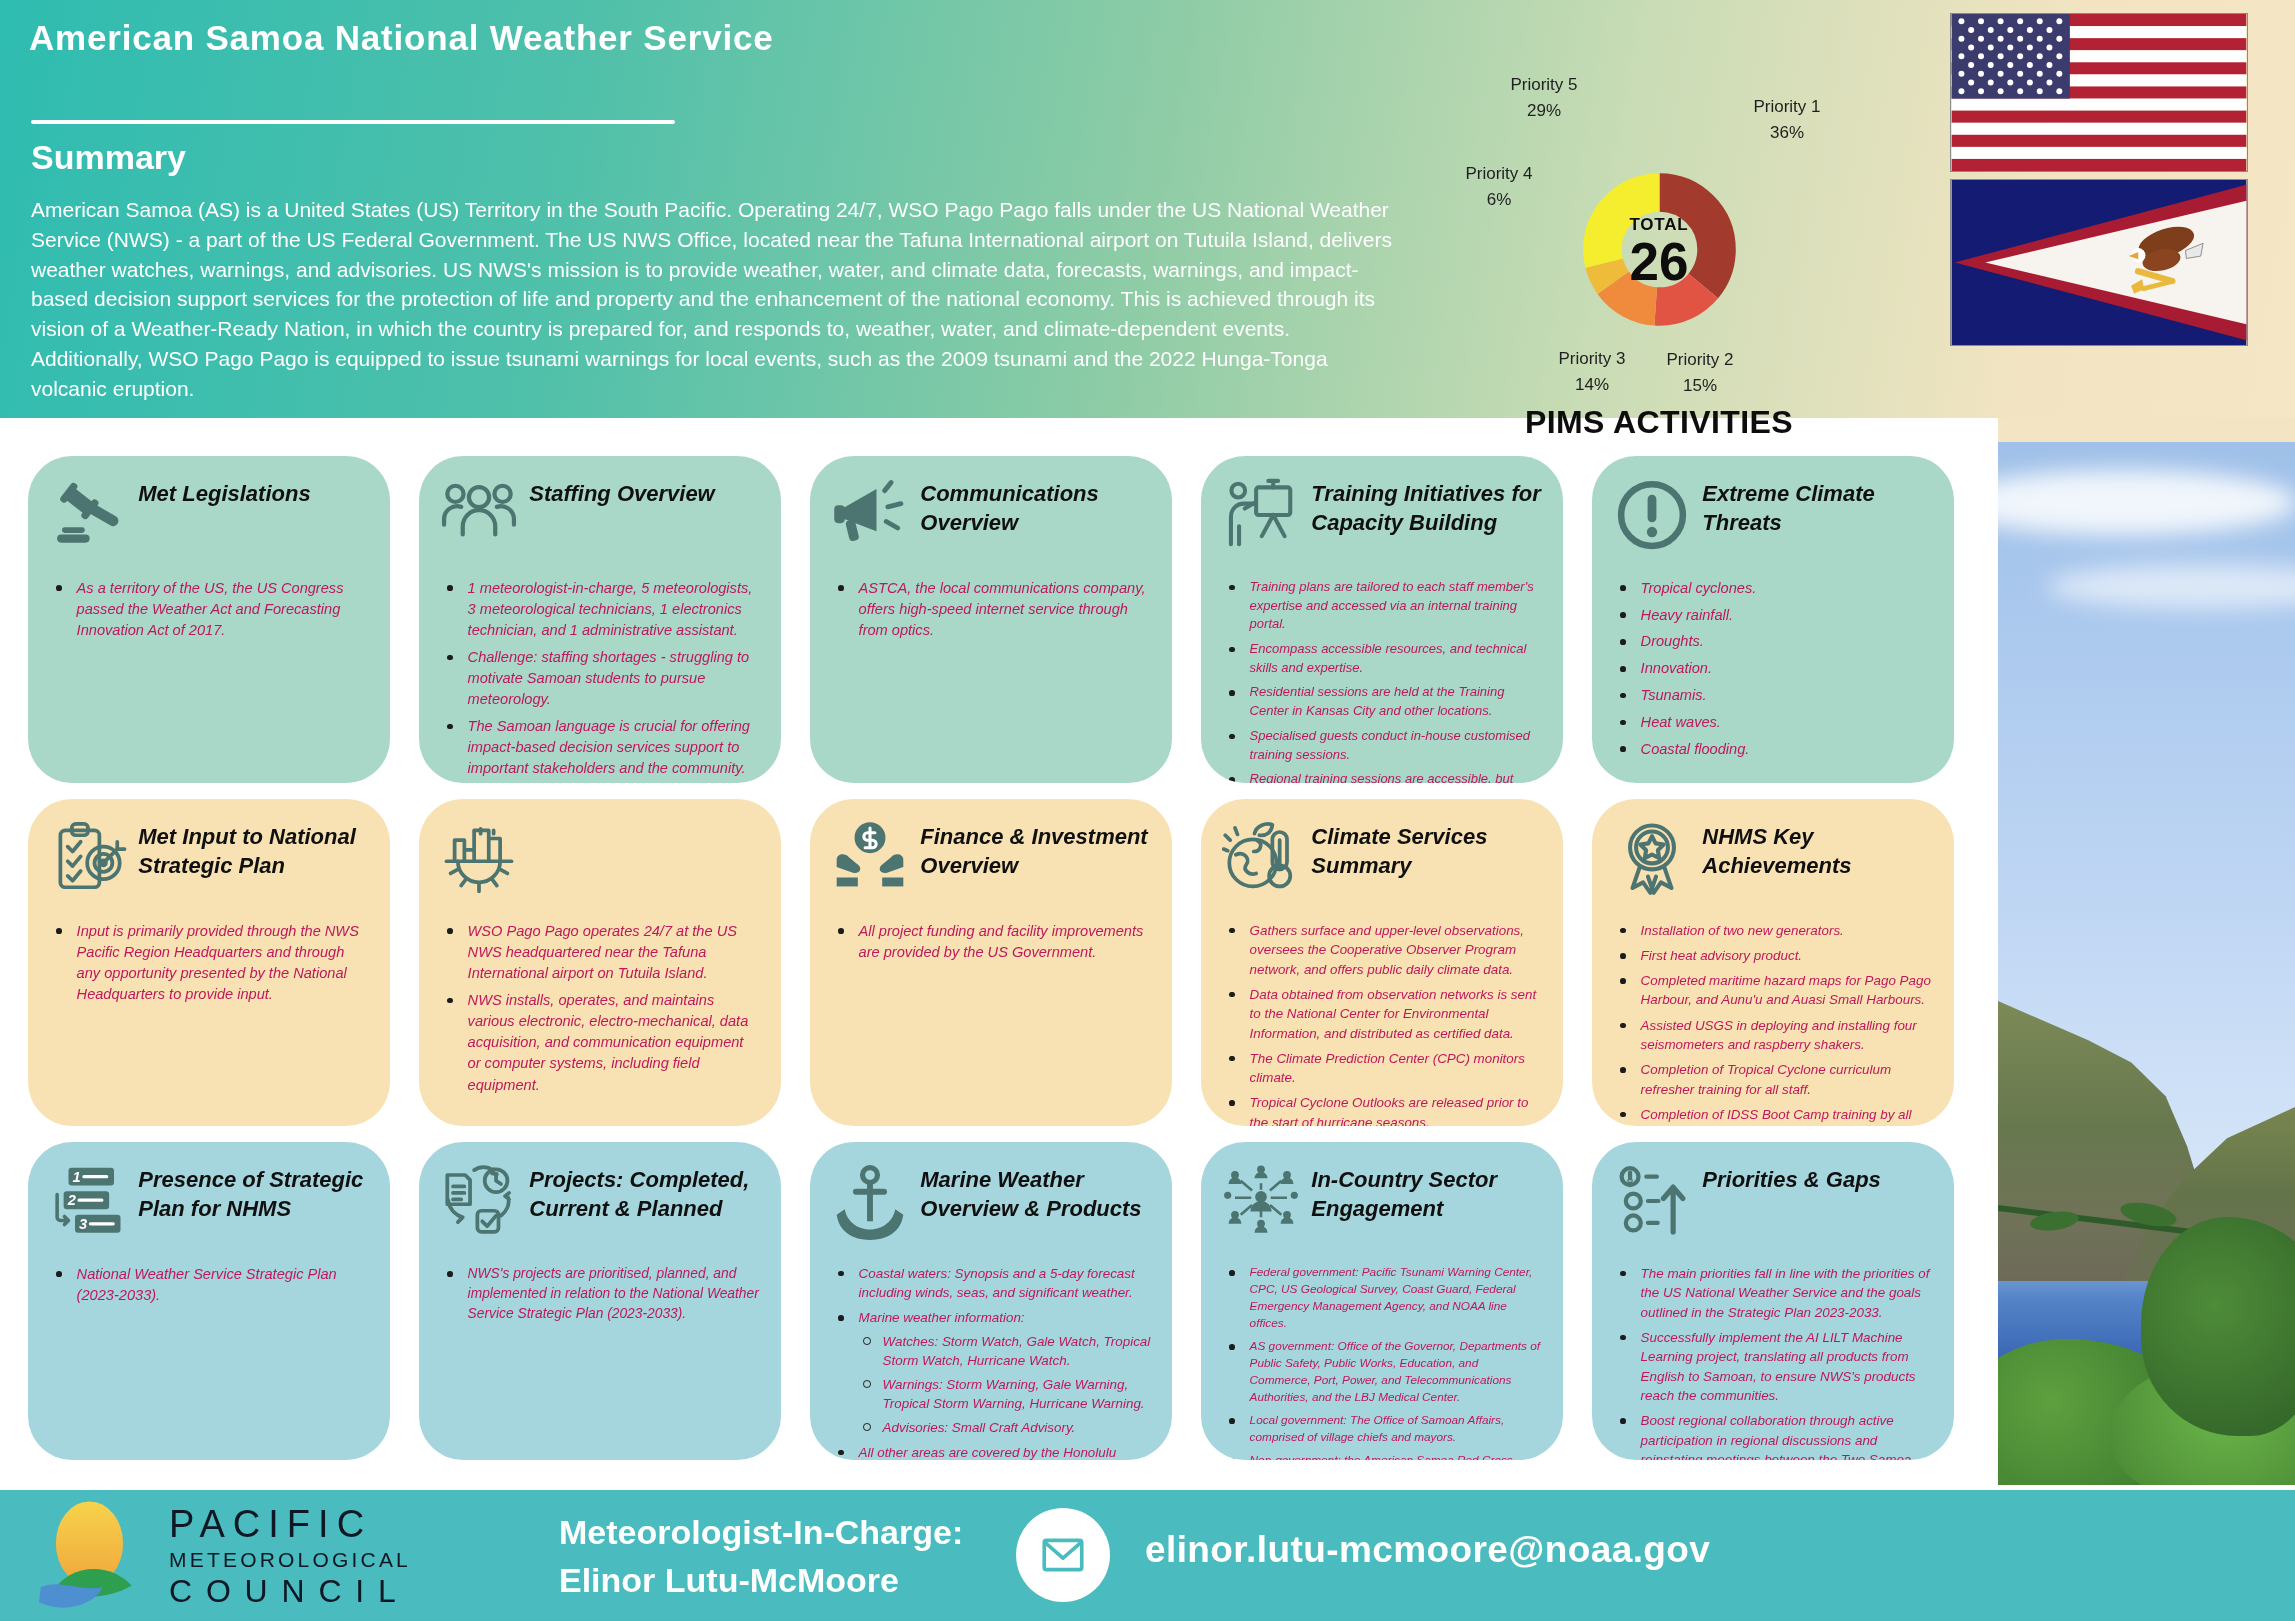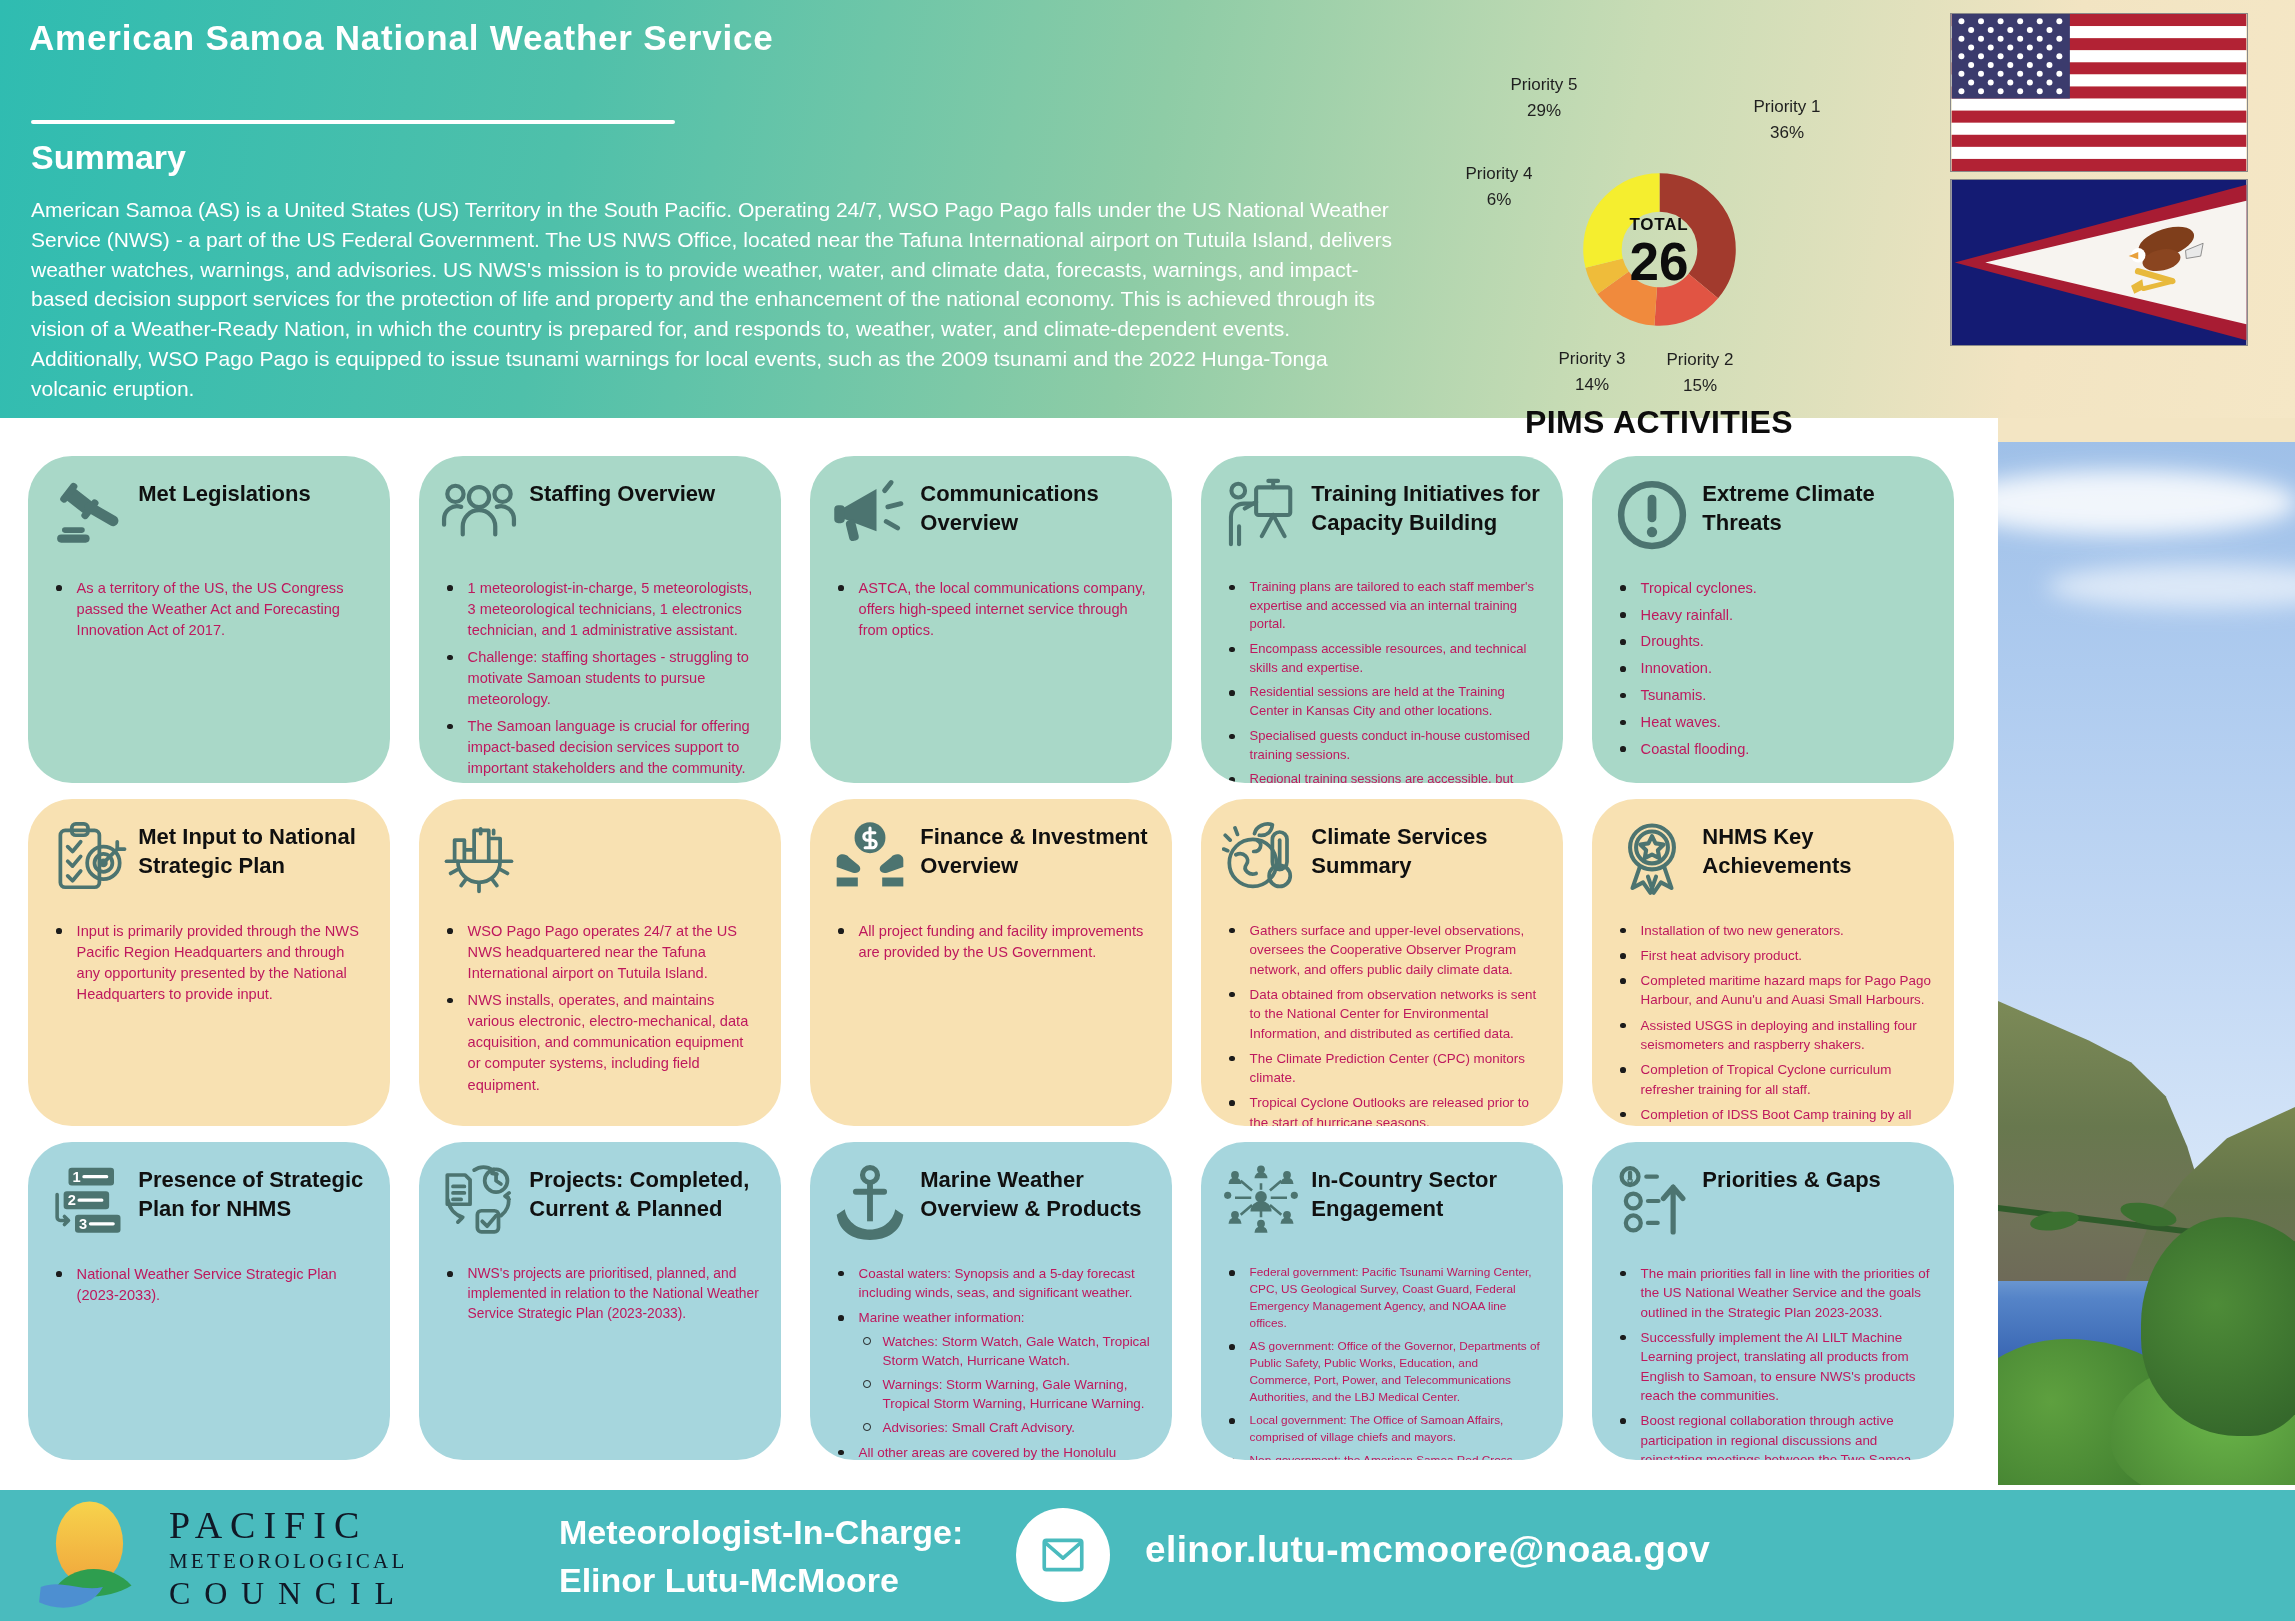--- a/index.html
+++ b/index.html
@@ -34,21 +34,21 @@
   .chart-title { position:absolute; left:249px; top:355px; transform:translate(-50%,0); width:405px; text-align:center;
                  color:#0d0d0d; font-size:32px; font-weight:800; letter-spacing:0.4px; }
 
   
   .flags { position:absolute; left:1950px; top:13px; width:300px; }
   .flag { display:block; border:0.8px solid #8a8a8a; }
   .flag + .flag { margin-top:6.5px; }
 
   
   .cards { position:absolute; left:28px; top:456px; width:1926px;
-           display:grid; grid-template-columns:repeat(5,1fr); grid-template-rows:327px 327px 318px; gap:16px 29px; }
+           display:grid; grid-template-columns:repeat(5,1fr); grid-template-rows:327px 327px 318px; gap:16px 29px;font-style:italic; }
   .card { border-radius:44px; padding:19.5px 21px 16px 21px; overflow:hidden; }
   .card.mint  { background:#A9D8C8; }
   .card.peach { background:#F8E1B2; }
   .card.blue  { background:#A6D6DD; }
   .card-head { display:flex; align-items:flex-start; gap:11.3px; min-height:91px; }
   .card-head .icon { width:78px; height:78px; flex:none; }
   .card-head .icon svg { width:78px; height:78px; }
   .card-head h3 { font-size:22px; line-height:1.3; font-weight:700; color:#101010; margin-top:4.9px; }
   ul.bullets { list-style:none; margin-top:11.3px; color:#be185d; }
   ul.bullets > li { position:relative; padding-left:27.6px; margin-bottom:5.7px; line-height:1.45; }
@@ -81,21 +81,21 @@
   .photo .f3 { right:-32px; bottom:49px; width:186px; height:219px; background:radial-gradient(circle at 40% 40%,#4E8C38,#35682B 78%); }
   .photo .branch { position:absolute; left:-8px; top:782px; width:324px; height:5.7px; background:#2F5B2A; transform:rotate(7deg); border-radius:3.2px; }
   .photo .leaf { position:absolute; background:#3B7030; border-radius:50%; }
   .photo .l1 { left:122px; top:762px; width:57px; height:21px; transform:rotate(12deg); }
   .photo .l2 { left:203px; top:790px; width:65px; height:23px; transform:rotate(4deg); }
   .photo .l3 { left:32px;  top:770px; width:49px; height:18px; transform:rotate(-8deg); }
 
   
   .footer { position:absolute; left:0; top:1490px; width:2295px; height:131px; background:#4ABBBE; }
   .pmc-logo-mark { position:absolute; left:29px; top:3.2px; width:126px; height:126px; }
-  .pmc-text { position:absolute; left:169px; top:13px; font-family:Liberation Serif, serif; color:#101826; }
+  .pmc-text { position:absolute; left:169px; top:13px; font-family:Liberation Sans, sans-serif; color:#101826; }
   .pmc-line1 { font-size:38px; letter-spacing:8px; }
   .pmc-line2 { font-size:21px; letter-spacing:3.2px; margin-top:1.6px; }
   .pmc-line3 { font-size:32px; letter-spacing:13.8px; margin-top:1.6px; }
   .mic { position:absolute; left:559px; top:18px; color:#ffffff; font-weight:800; font-size:34px; line-height:1.42; }
   .mail-badge { position:absolute; left:1016px; top:18px; width:94px; height:94px; border-radius:50%; background:#ffffff;
                 display:flex; align-items:center; justify-content:center; }
   .mail-badge svg { width:50px; height:50px; }
   .email { position:absolute; left:1145px; top:39px; color:#ffffff; font-weight:800; font-size:37px; letter-spacing:0.4px; }
 </style>
 </head>

